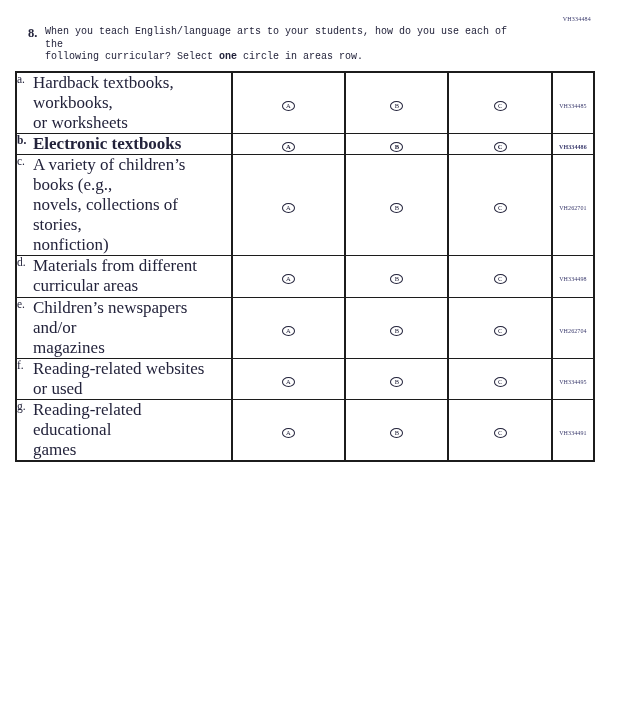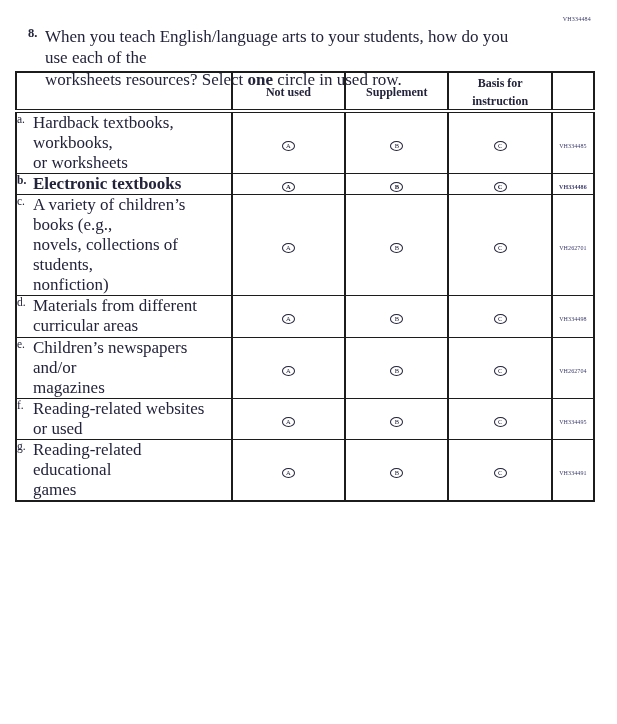--- a/index.html
+++ b/index.html
@@ -14,21 +14,21 @@
 
   
   .page-code {
     position:absolute; top:16px; right:26px;
     font-size:6px; color:#3c3c6e; letter-spacing:0.2px;
   }
 
   
   .question { position:absolute; left:28px; top:26px; display:flex; width:500px; }
   .qnum { font-weight:bold; font-size:12.5px; width:17px; flex:none; }
-  .qtext { font-size:17px; line-height:1.25; }
+  .qtext { font-size:10px; line-height:1.25;font-family:Liberation Mono, monospace; }
   .qtext b { font-weight:bold; }
 
   
   table.survey {
     position:absolute; left:15px; top:71px;
     width:580px; border-collapse:collapse; table-layout:fixed;
     border:2px solid #1c1c1c;
   }
   table.survey td {
     border-left:2px solid #1c1c1c;
@@ -67,63 +67,55 @@
 </style>
 </head>
 <body>
 
 <div class="page-code">VH334484</div>
 
 <div class="question">
   <span class="qnum">8.</span>
   <div class="qtext">
     <span>When you teach English/language arts to your students, how do you use each of the</span><br>
-    <span>worksheets resources? Select </span><b>one</b><span> circle in used row.</span>
+    <span>following curricular? Select </span><b>one</b><span> circle in areas row.</span>
   </div>
 </div>
 
 <table class="survey">
   <colgroup>
     <col style="width:215px">
     <col style="width:113px">
     <col style="width:103px">
     <col style="width:103px">
     <col style="width:42px">
   </colgroup>
 
   <tbody>
-      <tr class="hdr">
-    <td></td>
-    <td><span class="hdr-label">Not used</span></td>
-    <td><span class="hdr-label">Supplement</span></td>
-    <td><span class="hdr-label">Basis for
-instruction</span></td>
-    <td></td>
-  </tr>
 
   <tr class="r-a">
     <td class="label-cell"><span class="row-letter">a.</span><span class="row-label">Hardback textbooks, workbooks,
 or worksheets</span></td>
     <td class="bubble-cell"><span class="bubble">A</span></td>
     <td class="bubble-cell"><span class="bubble">B</span></td>
     <td class="bubble-cell"><span class="bubble">C</span></td>
     <td class="code-cell"><span class="item-code">VH334485</span></td>
   </tr>
 
   <tr class="r-b">
     <td class="label-cell"><span class="row-letter">b.</span><span class="row-label">Electronic textbooks</span></td>
     <td class="bubble-cell"><span class="bubble">A</span></td>
     <td class="bubble-cell"><span class="bubble">B</span></td>
     <td class="bubble-cell"><span class="bubble">C</span></td>
     <td class="code-cell"><span class="item-code">VH334486</span></td>
   </tr>
 
   <tr class="r-c">
     <td class="label-cell"><span class="row-letter">c.</span><span class="row-label">A variety of children’s books (e.g.,
-novels, collections of students,
+novels, collections of stories,
 nonfiction)</span></td>
     <td class="bubble-cell"><span class="bubble">A</span></td>
     <td class="bubble-cell"><span class="bubble">B</span></td>
     <td class="bubble-cell"><span class="bubble">C</span></td>
     <td class="code-cell"><span class="item-code">VH262701</span></td>
   </tr>
 
   <tr class="r-d">
     <td class="label-cell"><span class="row-letter">d.</span><span class="row-label">Materials from different
 curricular areas</span></td>

